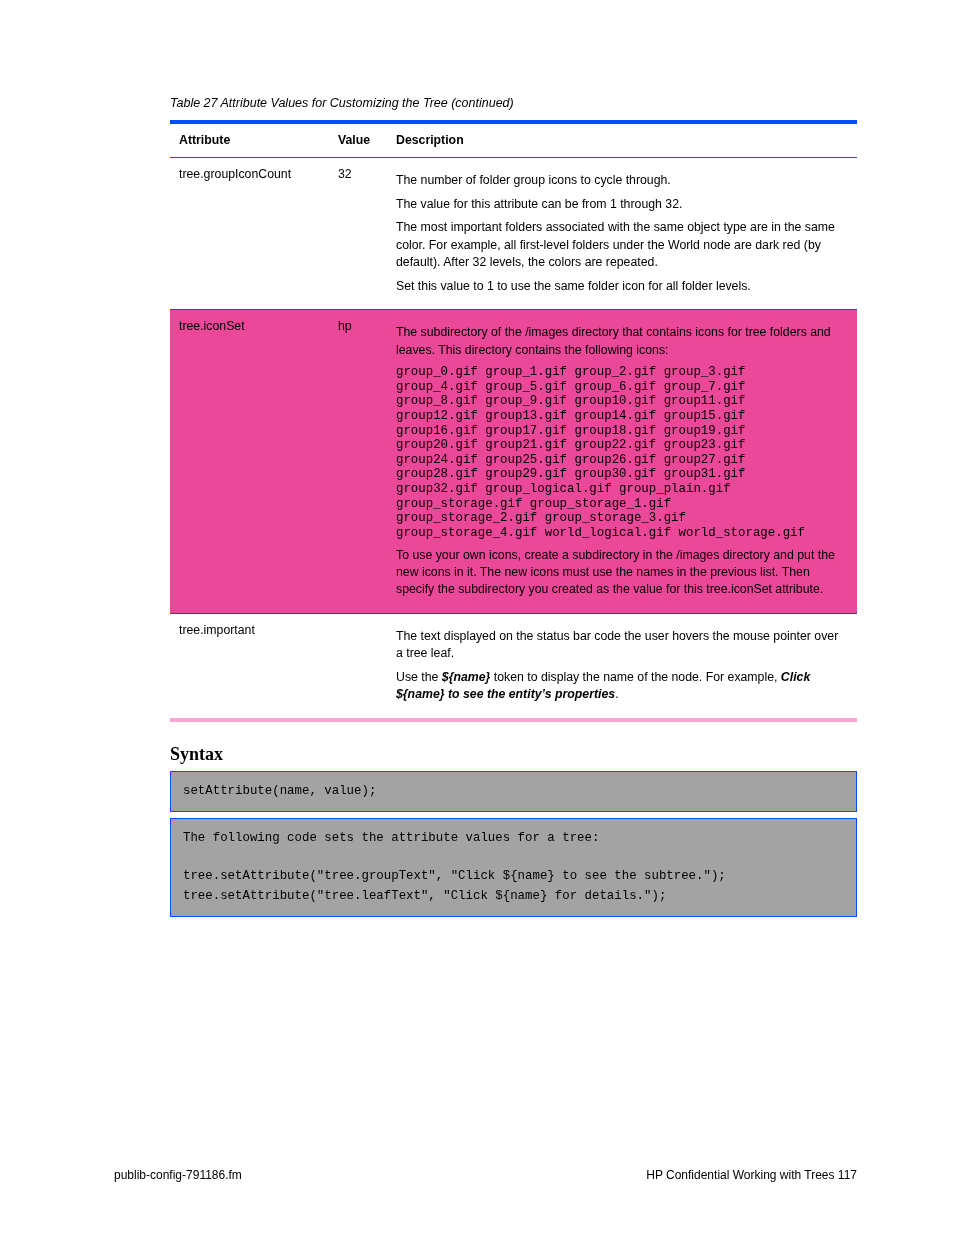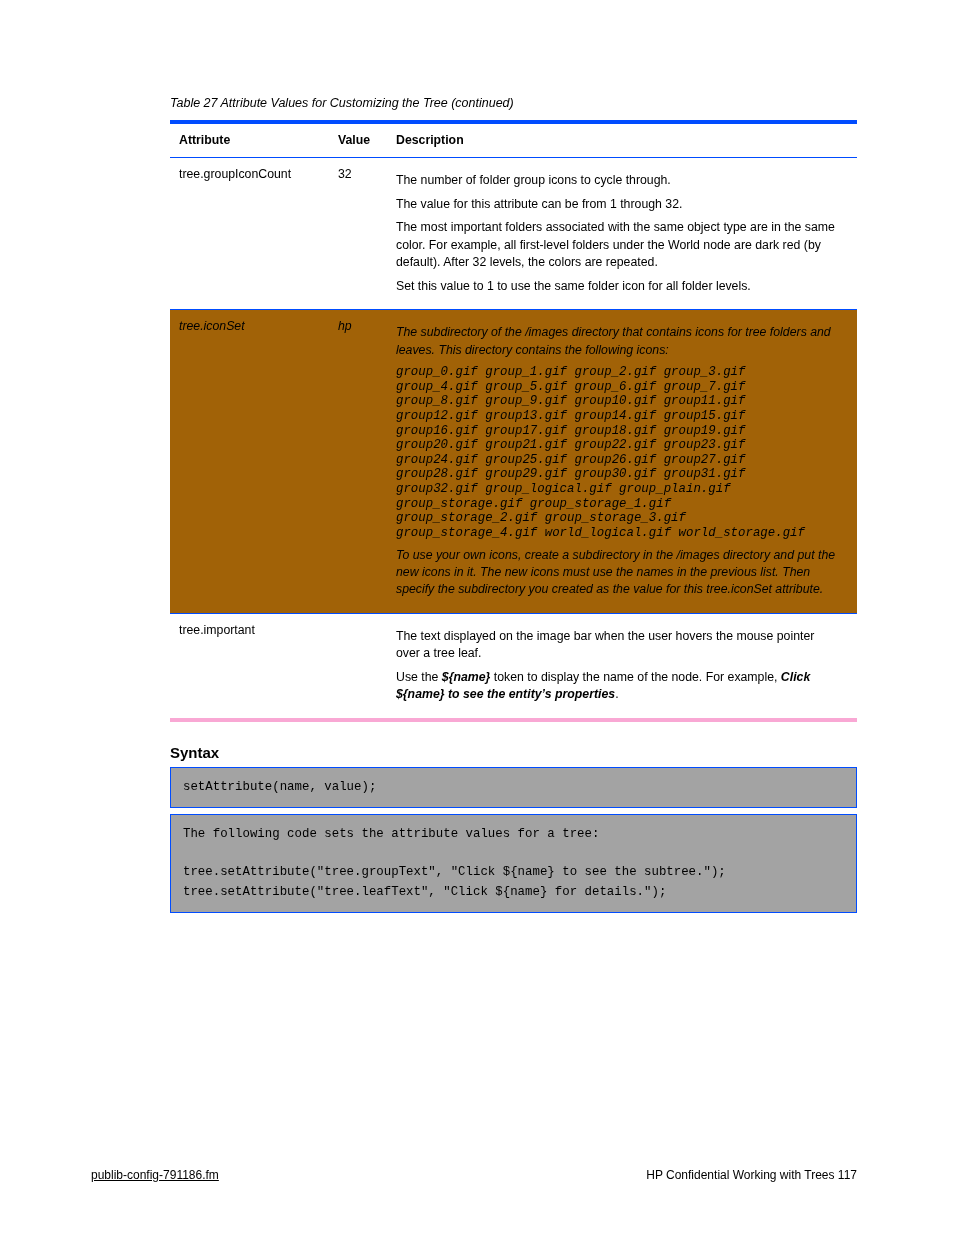--- a/index.html
+++ b/index.html
@@ -39,34 +39,35 @@
     font-size: 12.3px;
     line-height: 1.42;
   }
   table.main thead th {
     font-weight: bold;
     border-top: none;
   }
   table.main col.c1 { width: 159px; }
   table.main col.c2 { width: 58px; }
   table.main col.c3 { width: 470px; }
-  .shaded { background: #a16207; font-style: italic; }
+  .shaded { background: #ec4899; }
   .mono {
     font-family: "Courier New", Courier, monospace;
     font-size: 12.4px;
     line-height: 1.18;
     white-space: pre-wrap;
     margin: 6px 0 6px 0;
     display: block;
   }
   .after-para { margin: 6px 8px 6px 0; }
   .syntax-label {
     font-weight: bold;
-    font-size: 15px;
+    font-size: 18px;
     margin: 22px 0 0 0;
+    font-family: Liberation Serif, serif;
   }
   .code-box {
     border: 1px solid #004cff;
     background: #a3a3a3;
     width: 687px;
     padding: 10px 12px;
     box-sizing: border-box;
     font-family: "Courier New", Courier, monospace;
     font-size: 12.4px;
     line-height: 1.55;
@@ -74,21 +75,21 @@
     white-space: pre-wrap;
   }
   .footer {
     position: absolute;
     left: 0;
     width: 954px;
     top: 1168px;
     font-size: 12px;
     color: #000;
   }
-  .footer .left { position: absolute; left: 91px; text-decoration: underline; }
+  .footer .left { position: absolute; left: 114px; }
   .footer .right { position: absolute; right: 97px; text-align: right; }
   .em { font-style: italic; font-weight: bold; }
 </style>
 </head>
 <body>
 
 <div class="page">
   <p class="continued">Table 27 Attribute Values for Customizing the Tree (continued)</p>
 
   <table class="main">
@@ -132,21 +133,21 @@
 group_storage.gif group_storage_1.gif
 group_storage_2.gif group_storage_3.gif
 group_storage_4.gif world_logical.gif world_storage.gif</span>
           <div class="after-para">To use your own icons, create a subdirectory in the /images directory and put the new icons in it. The new icons must use the names in the previous list. Then specify the subdirectory you created as the value for this tree.iconSet attribute.</div>
         </td>
       </tr>
       <tr>
         <td>tree.important</td>
         <td></td>
         <td>
-          <div class="after-para">The text displayed on the image bar when the user hovers the mouse pointer over a tree leaf.</div>
+          <div class="after-para">The text displayed on the status bar code the user hovers the mouse pointer over a tree leaf.</div>
           <div class="after-para">Use the <span class="em">${name}</span> token to display the name of the node. For example, <span class="em">Click ${name} to see the entity’s properties</span>.</div>
         </td>
       </tr>
     </tbody>
   </table>
 
   <p class="syntax-label">Syntax</p>
   <div class="code-box">setAttribute(name, value);</div>
 
   <div class="code-box">The following code sets the attribute values for a tree:

